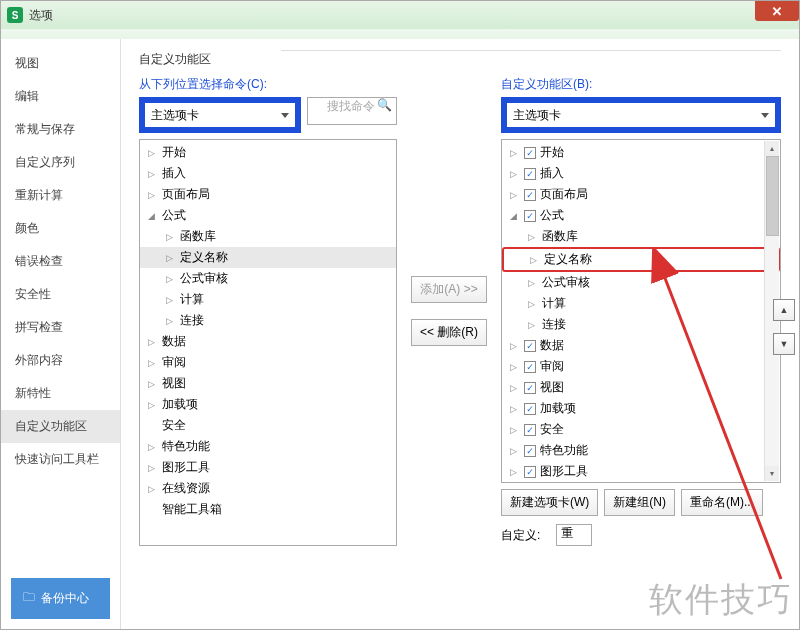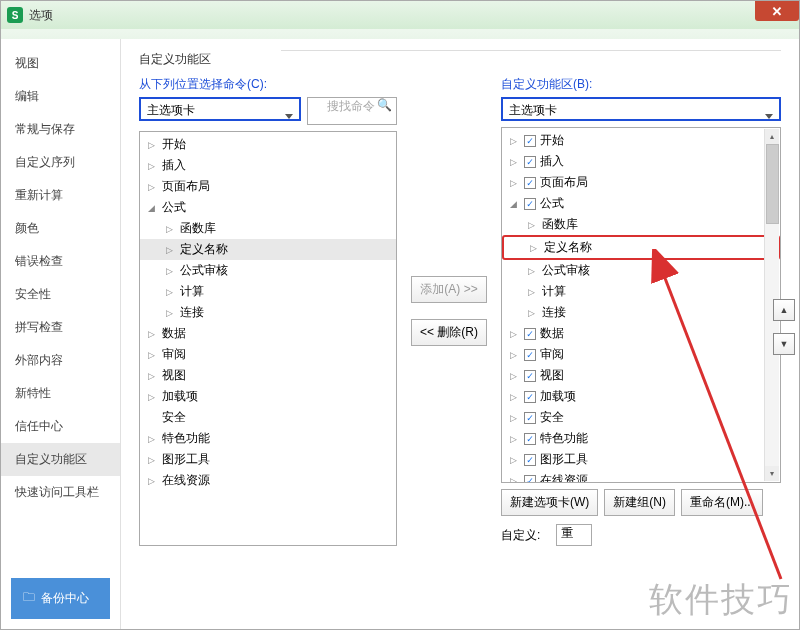--- a/index.html
+++ b/index.html
@@ -18,21 +18,21 @@
 .backup-btn{margin:10px;background:#4a90d9;color:#fff;padding:10px 12px;display:flex;align-items:center;gap:6px;}
 .main{flex:1;padding:12px 18px;position:relative;}
 .group-title{margin-bottom:8px;color:#333;}
 .group-line{border-bottom:1px solid #ddd;margin-bottom:10px;position:relative;top:-8px;margin-left:70px;}
 .cols{display:flex;gap:12px;height:470px;}
 .left-col{width:258px;display:flex;flex-direction:column;}
 .mid-col{width:80px;display:flex;flex-direction:column;justify-content:center;gap:16px;align-items:center;}
 .right-col{flex:1;display:flex;flex-direction:column;}
 .label{margin-bottom:4px;color:#1d4ed8;}
 .row{display:flex;gap:6px;margin-bottom:6px;}
-.dropdown{flex:1;border:2px solid #1d4ed8;height:24px;display:flex;align-items:flex-end;padding:0 6px;background:#fff;position:relative;}
+.dropdown{flex:1;border:6px solid #1d4ed8;height:24px;display:flex;align-items:center;padding:12px 6px;background:#fff;position:relative;}
 .dropdown::after{content:"";width:0;height:0;border-left:4px solid transparent;border-right:4px solid transparent;border-top:5px solid #555;position:absolute;right:6px;}
 .search{width:90px;border:1px solid #aaa;height:28px;display:flex;align-items:flex-start;padding:0 19px;color:#aaa;position:relative;}
 .search-icon{position:absolute;right:4px;color:#888;}
 .tree{flex:1;border:1px solid #aaa;background:#fff;overflow-y:auto;overflow-x:hidden;padding:2px 0;}
 .tree-row{display:flex;align-items:center;height:21px;padding-left:8px;white-space:nowrap;}
 .tree-row.selected{background:#e8e8e8;}
 .tree-row.highlight{border:2px solid #d93030;border-radius:3px;height:25px;}
 .indent{display:inline-block;}
 .toggle{width:10px;display:inline-block;color:#888;font-size:9px;margin-right:4px;}
 .chk{width:12px;height:12px;border:1px solid #888;margin-right:4px;display:inline-flex;align-items:center;justify-content:center;font-size:9px;color:#1a73e8;}
@@ -67,21 +67,20 @@
           <div class="side-item">编辑</div>
           <div class="side-item">常规与保存</div>
           <div class="side-item">自定义序列</div>
           <div class="side-item">重新计算</div>
           <div class="side-item">颜色</div>
           <div class="side-item">错误检查</div>
           <div class="side-item">安全性</div>
           <div class="side-item">拼写检查</div>
           <div class="side-item">外部内容</div>
           <div class="side-item">新特性</div>
-          <div class="side-item">信任中心</div>
           <div class="side-item selected">自定义功能区</div>
           <div class="side-item">快速访问工具栏</div>
         </div>
       <div class="side-spacer"></div>
       <div class="backup-btn">
         <span>🗀</span>
         <span>备份中心</span>
       </div>
     </div>
     <div class="main">
@@ -179,20 +178,25 @@
               </div>
               <div class="tree-row">
                 <span class="indent" style="width: 0px;"></span>
                 <span class="toggle">▷</span>
                 <span>图形工具</span>
               </div>
               <div class="tree-row">
                 <span class="indent" style="width: 0px;"></span>
                 <span class="toggle">▷</span>
                 <span>在线资源</span>
+              </div>
+              <div class="tree-row">
+                <span class="indent" style="width: 0px;"></span>
+                <span class="toggle"></span>
+                <span>智能工具箱</span>
               </div>
             </div>
         </div>
         <div class="mid-col">
           <div class="btn disabled">添加(A) &gt;&gt;</div>
           <div class="btn">&lt;&lt; 删除(R)</div>
         </div>
         <div class="right-col">
           <div class="label">自定义功能区(B):</div>
           <div class="row">

